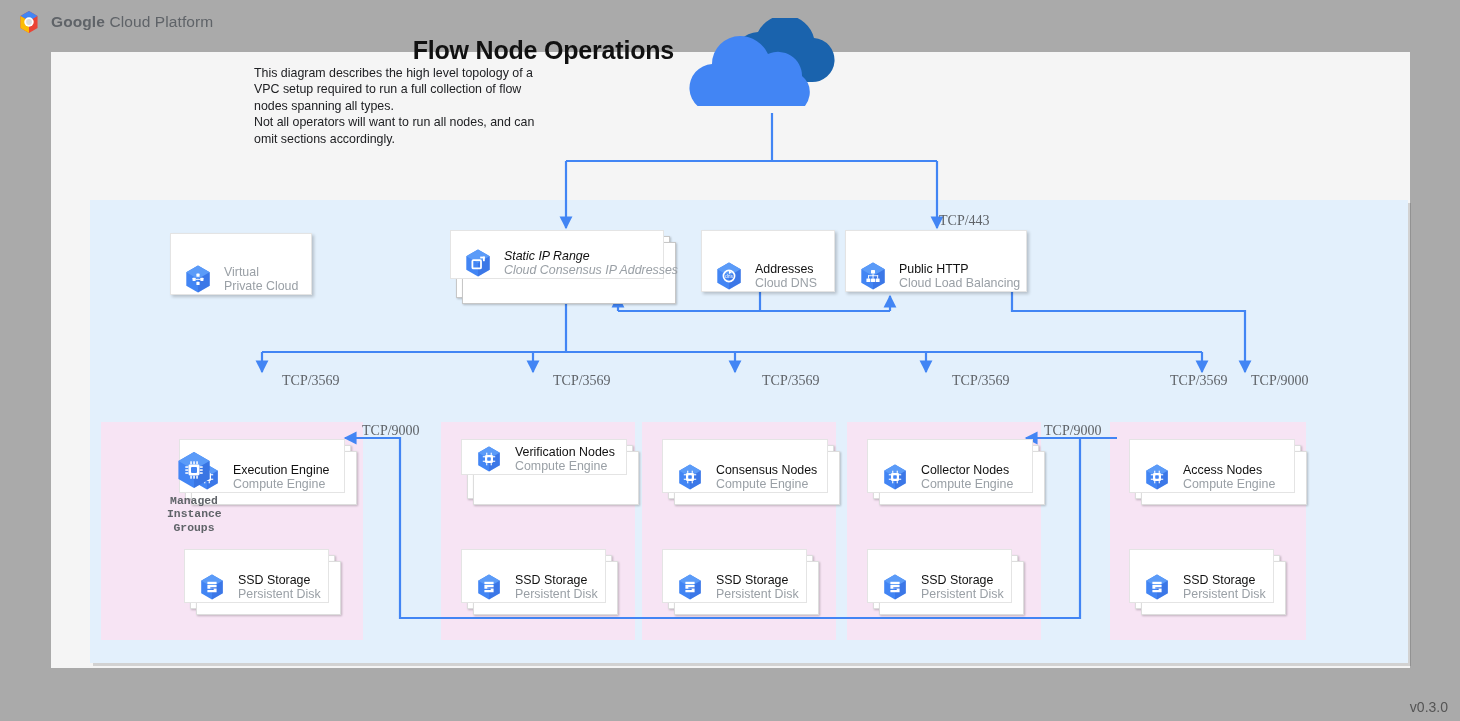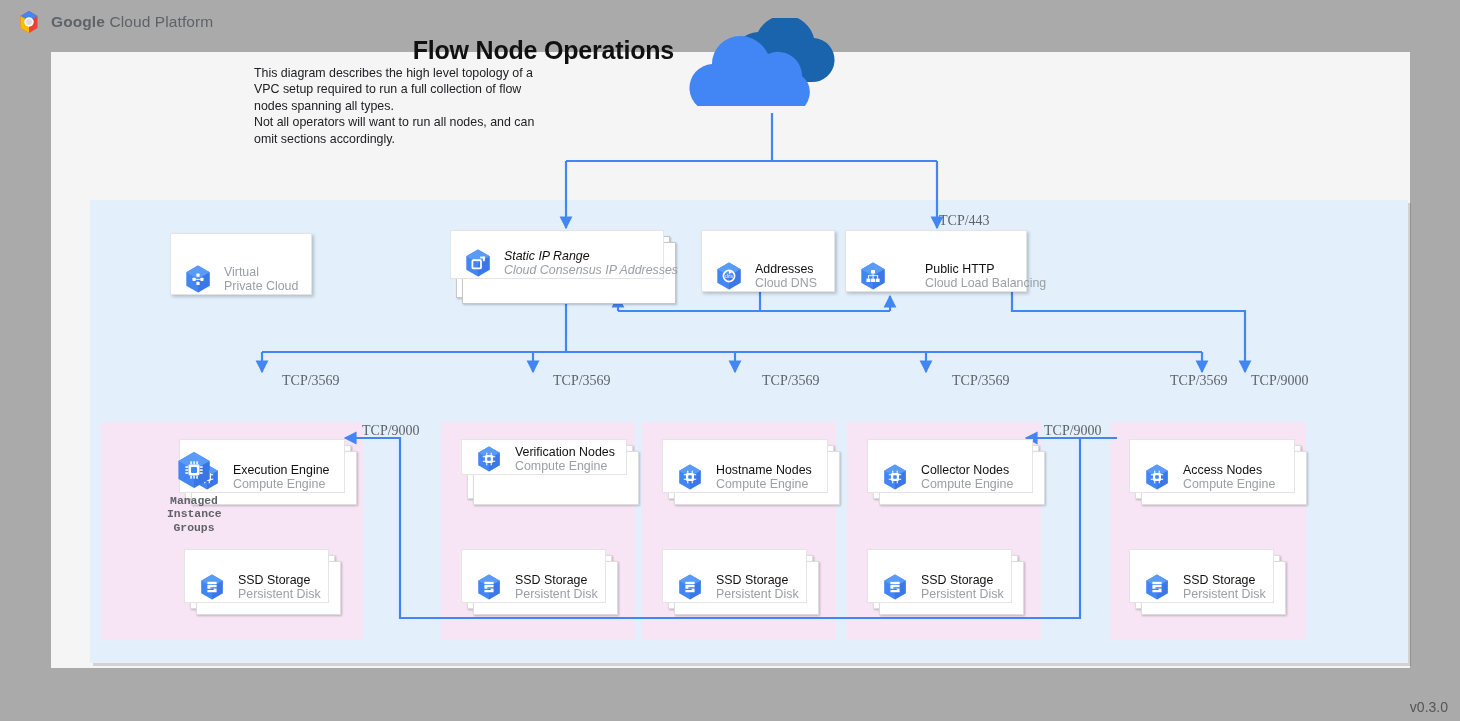--- a/index.html
+++ b/index.html
@@ -229,21 +229,21 @@
         <circle cx="15" cy="15" r="5.6" fill="none" stroke="#ffffff" stroke-width="1.7"></circle>
         <path d="M15 9.4 L18 11.2 L15 13" fill="#ffffff"></path>
         <text x="15" y="17.4" font-size="5" fill="#ffffff" text-anchor="middle" font-family="Liberation Sans, sans-serif">dns</text>
       </svg>
       <div class="card-text">
         <div class="card-title">Addresses</div>
         <div class="card-sub">Cloud DNS</div>
       </div>
     </div>
 
-    <div class="card shadowed" style="left:755px; top:30px; width:182px; height:62px;gap:26px;">
+    <div class="card shadowed" style="left:755px; top:30px; width:182px; height:62px;">
       <svg class="card-icon" viewBox="0 0 30 30">
         <path d="M15 1.5 L26.7 8.2 L26.7 21.8 L15 28.5 L3.3 21.8 L3.3 8.2 Z" fill="#4285f4"></path>
         <path d="M15 1.5 L26.7 8.2 L15 14.9 L3.3 8.2 Z" fill="#5b9bf8"></path>
         <path d="M15 14.9 L26.7 8.2 L26.7 21.8 L15 28.5 Z" fill="#3367d6" opacity=".45"></path>
         <g fill="#ffffff">
           <rect x="13" y="9" width="4" height="3.4" rx=".5"></rect>
           <rect x="8.4" y="17.6" width="4" height="3.4" rx=".5"></rect>
           <rect x="13" y="17.6" width="4" height="3.4" rx=".5"></rect>
           <rect x="17.6" y="17.6" width="4" height="3.4" rx=".5"></rect>
           <rect x="14.6" y="12.4" width="0.9" height="2.3"></rect>
@@ -331,21 +331,21 @@
             <rect x="16.7" y="8.7" width="1.1" height="2.2"></rect>
           <rect x="12.2" y="19.1" width="1.1" height="2.2"></rect>
             <rect x="16.7" y="19.1" width="1.1" height="2.2"></rect>
           <rect x="8.8" y="12.2" width="2.2" height="1.1"></rect>
             <rect x="8.8" y="16.7" width="2.2" height="1.1"></rect>
           <rect x="19" y="12.2" width="2.2" height="1.1"></rect>
             <rect x="19" y="16.7" width="2.2" height="1.1"></rect>
         </g>
       </svg>
       <div class="card-text">
-        <div class="card-title">Hostname Nodes</div>
+        <div class="card-title">Consensus Nodes</div>
         <div class="card-sub">Compute Engine</div>
       </div>
     </div>
 
     <div class="stack" style="left:777px; top:239px; width:166px; height:54px;">
       <i class="s1" style="width:166px; height:54px;"></i>
         <i class="s2" style="width:166px; height:54px;"></i>
     </div>
     <div class="card" style="left:777px; top:239px; width:166px; height:54px;">
       <svg class="card-icon" viewBox="0 0 30 30">

